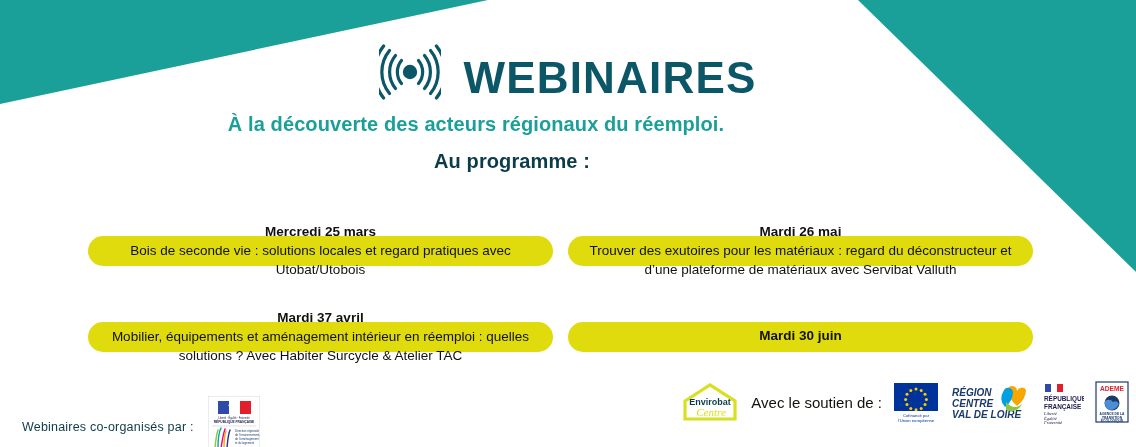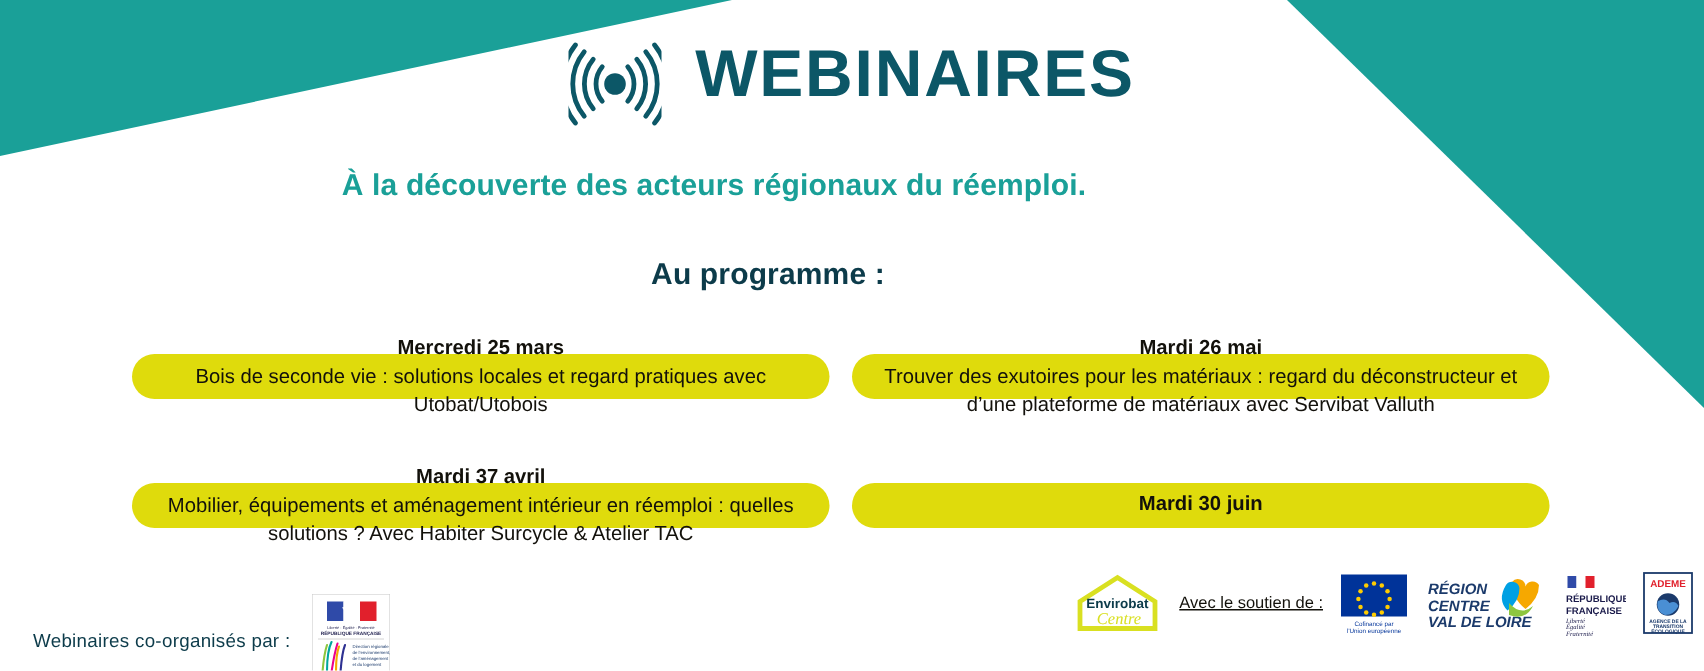--- a/index.html
+++ b/index.html
@@ -13,36 +13,36 @@
   .stage{position:absolute;inset:0;width:1136px;height:447px;overflow:hidden;}
 
   
   .wedge{position:absolute;top:0;z-index:0;}
   .wedge-left{left:0;width:500px;height:120px;}
   .wedge-right{right:0;width:290px;height:285px;}
 
   
   .header{
     position:absolute;top:28px;left:0;width:1136px;height:72px;
-    display:flex;align-items:flex-start;justify-content:center;gap:22px;z-index:3;
+    display:flex;align-items:flex-end;justify-content:center;gap:22px;z-index:3;
   }
   .wifi-icon{width:62px;height:56px;display:block;}
   .wm-title{
     font-size:44px;font-weight:bold;color:#0C5767;letter-spacing:1.2px;
     line-height:1;white-space:nowrap;
   }
 
   
   .subtitle{
     position:absolute;top:113px;left:0;width:952px;text-align:center;z-index:3;
     font-size:20px;font-weight:bold;color:#1AA098;letter-spacing:.1px;
   }
   .programme{
     position:absolute;top:150px;left:0;width:1024px;text-align:center;z-index:3;
-    font-size:20px;font-weight:bold;color:#0C3B4A;letter-spacing:.1px;margin-top:22px;
+    font-size:20px;font-weight:bold;color:#0C3B4A;letter-spacing:.1px;
   }
 
   
   .cards{
     position:absolute;top:196px;left:88px;width:945px;z-index:3;
     display:grid;grid-template-columns:465px 465px;grid-template-rows:70px 70px;
     column-gap:15px;row-gap:16px;
   }
   .card{
     background:#DFDB0C;border-radius:35px;
@@ -50,21 +50,21 @@
     padding:4px 18px;box-sizing:border-box;text-align:center;color:#13110B;margin-top:40px;
   }
   .card-date{font-size:13.5px;font-weight:bold;line-height:1.35;margin-bottom:1px;}
   .card-desc{font-size:13.5px;font-weight:400;line-height:1.35;}
 
   
   .footer{position:absolute;left:0;top:372px;width:1136px;height:75px;z-index:3;}
   .foot-left{position:absolute;left:22px;top:24px;display:flex;align-items:center;gap:14px;}
   .foot-left-label{font-size:12.5px;color:#0C3B4A;white-space:nowrap;letter-spacing:.2px;}
   .foot-right{position:absolute;right:6px;top:8px;display:flex;align-items:center;gap:10px;}
-  .foot-right-label{font-size:11px;color:#13110B;white-space:nowrap;text-decoration:underline;}
+  .foot-right-label{font-size:15px;color:#13110B;white-space:nowrap;}
 
   .logo-box{display:block;}
 </style>
 </head>
 <body>
 
 <div class="stage">
 
   <svg class="wedge wedge-left" viewBox="0 0 500 120" preserveAspectRatio="none">
     <polygon points="0,0 488,0 0,104" fill="#1AA098"></polygon>

